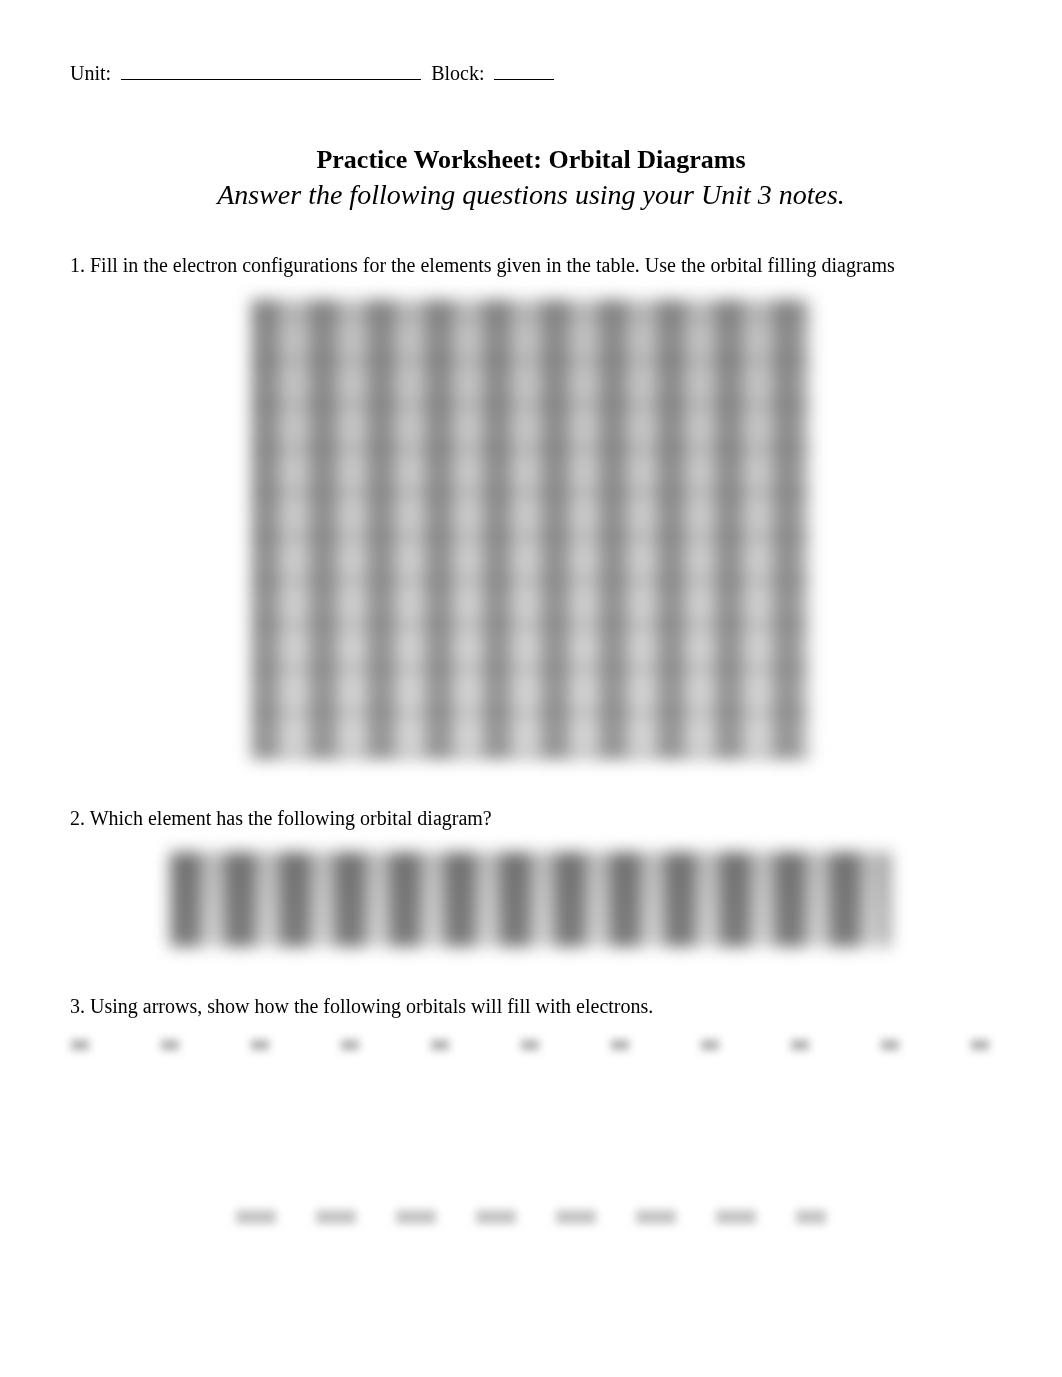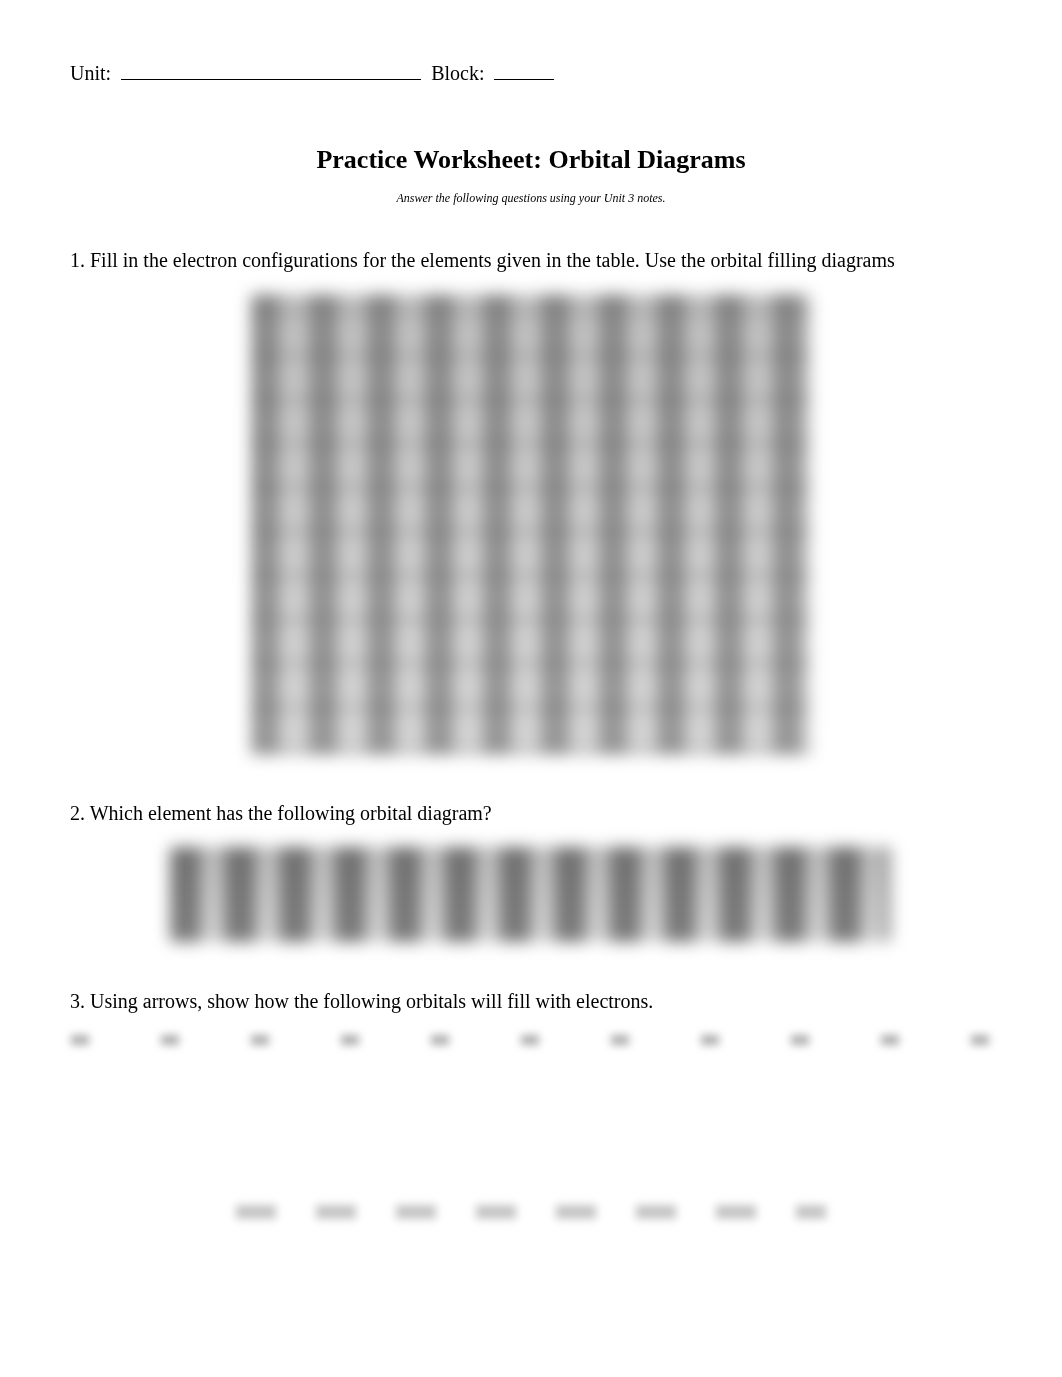--- a/index.html
+++ b/index.html
@@ -31,26 +31,26 @@
     .block-line { 
       display: inline-block; 
       border-bottom: 1px solid #000; 
       width: 60px; 
       height: 1em;
     }
     .title { 
       text-align: center; 
       font-weight: bold; 
       font-size: 26px;
-      margin-bottom: 16px;
+      margin-bottom: 4px;
     }
     .subtitle { 
       text-align: center; 
       font-style: italic; 
-      font-size: 12px;
+      font-size: 28px;
       margin-bottom: 40px;
     }
     .question { 
       margin-bottom: 20px; 
       line-height: 1.4;
     }
     .question-indent { 
       padding-left: 46px; 
       text-indent: -18px;
     }

